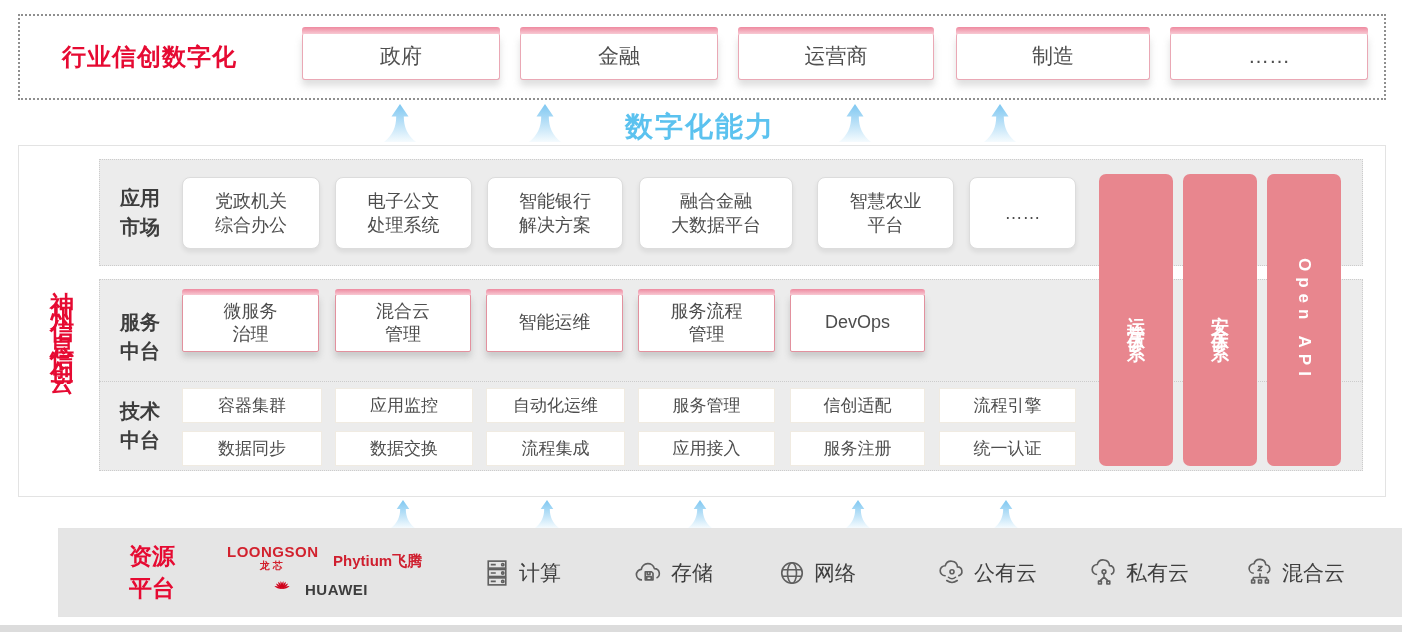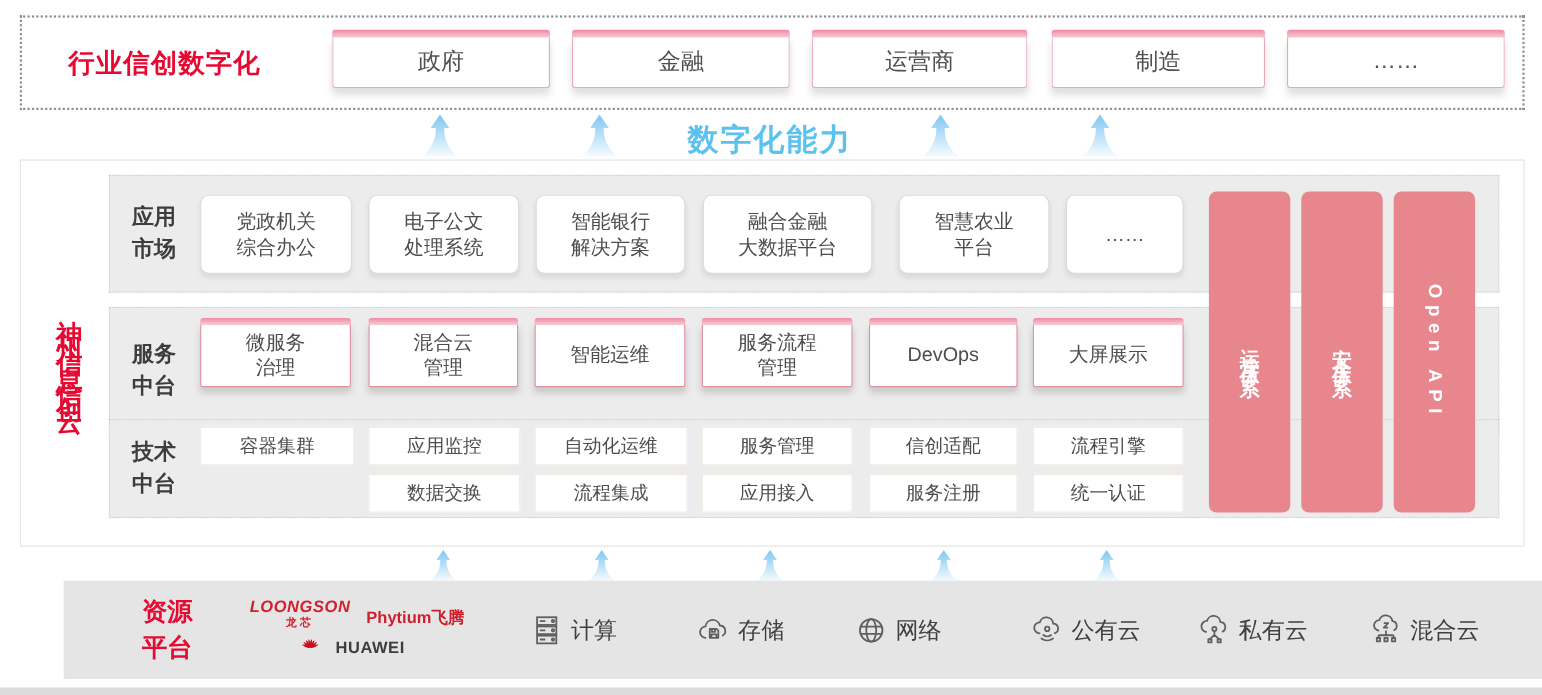--- a/index.html
+++ b/index.html
@@ -59,21 +59,21 @@
     writing-mode:vertical-rl; color:#fff; font-size:18px; font-weight:bold;
     letter-spacing:9px; z-index:3; }
 
   
   .resource-box { left:42px; top:528px; width:1348px; height:89px;
     background:#e5e5e5; border:1px solid #e4e4e4;margin-left:16px; }
   .resource-label { left:70px; top:0; bottom:0; display:flex; align-items:center;
     font-size:23px; font-weight:900; color:#e60a32; white-space:pre-line;
     line-height:1.35; }
   .logo-loongson { left:168px; top:14px; text-align:center; color:#d2222e; }
-  .logo-loongson .en { font-style:italic; font-weight:900; font-size:15px; letter-spacing:.5px; }
+  .logo-loongson .en { font-weight:900; font-size:15px; letter-spacing:.5px; }
   .logo-loongson .cn { font-size:10px; letter-spacing:3px; margin-top:-1px; font-weight:bold; }
   .logo-phytium { left:274px; top:23px; font-weight:bold; font-size:15px; color:#cf1f2f; }
   .logo-huawei { left:212px; top:50px; display:flex; align-items:center; gap:12px; }
   .logo-huawei .txt { font-weight:bold; font-size:15px; color:#3d3d3d; letter-spacing:.5px; }
   .res-item { top:50%; transform:translateY(-50%); display:flex; align-items:center; gap:7px; }
   .res-item .lbl { font-size:21px; color:#3f3f3f; }
   .res-item svg { width:30px; height:30px; }
 
   .bottom-strip { left:0; right:0; bottom:0; height:7px; background:#dcdcdc; }
 </style>
@@ -141,32 +141,32 @@
     <div class="abs row-label">服务
 中台</div>
     <div class="abs svc-card" style="left:82px;top:14px;width:137px;height:58px">微服务
 治理</div>
     <div class="abs svc-card" style="left:235px;top:14px;width:136px;height:58px">混合云
 管理</div>
     <div class="abs svc-card" style="left:386px;top:14px;width:137px;height:58px">智能运维</div>
     <div class="abs svc-card" style="left:538px;top:14px;width:137px;height:58px">服务流程
 管理</div>
     <div class="abs svc-card" style="left:690px;top:14px;width:135px;height:58px">DevOps</div>
-    <div class="abs svc-card" style="left:839px;top:14px;width:137px;height:58px">大屏展示</div>
   </div>
 
   <div class="abs band band-tech">
     <div class="abs row-label">技术
 中台</div>
     <div class="abs tech-card" style="left:82px;top:6px;width:140px;height:35px">容器集群</div>
     <div class="abs tech-card" style="left:235px;top:6px;width:138px;height:35px">应用监控</div>
     <div class="abs tech-card" style="left:386px;top:6px;width:139px;height:35px">自动化运维</div>
     <div class="abs tech-card" style="left:538px;top:6px;width:137px;height:35px">服务管理</div>
     <div class="abs tech-card" style="left:690px;top:6px;width:135px;height:35px">信创适配</div>
     <div class="abs tech-card" style="left:839px;top:6px;width:137px;height:35px">流程引擎</div>
+    <div class="abs tech-card" style="left:82px;top:49px;width:140px;height:35px">数据同步</div>
     <div class="abs tech-card" style="left:235px;top:49px;width:138px;height:35px">数据交换</div>
     <div class="abs tech-card" style="left:386px;top:49px;width:139px;height:35px">流程集成</div>
     <div class="abs tech-card" style="left:538px;top:49px;width:137px;height:35px">应用接入</div>
     <div class="abs tech-card" style="left:690px;top:49px;width:135px;height:35px">服务注册</div>
     <div class="abs tech-card" style="left:839px;top:49px;width:137px;height:35px">统一认证</div>
   </div>
 
   <div class="abs side-bar" style="left:1080px">运营体系</div>
   <div class="abs side-bar" style="left:1164px">安全体系</div>
   <div class="abs side-bar" style="left:1248px;letter-spacing:6px;font-size:17px">Open API</div>

